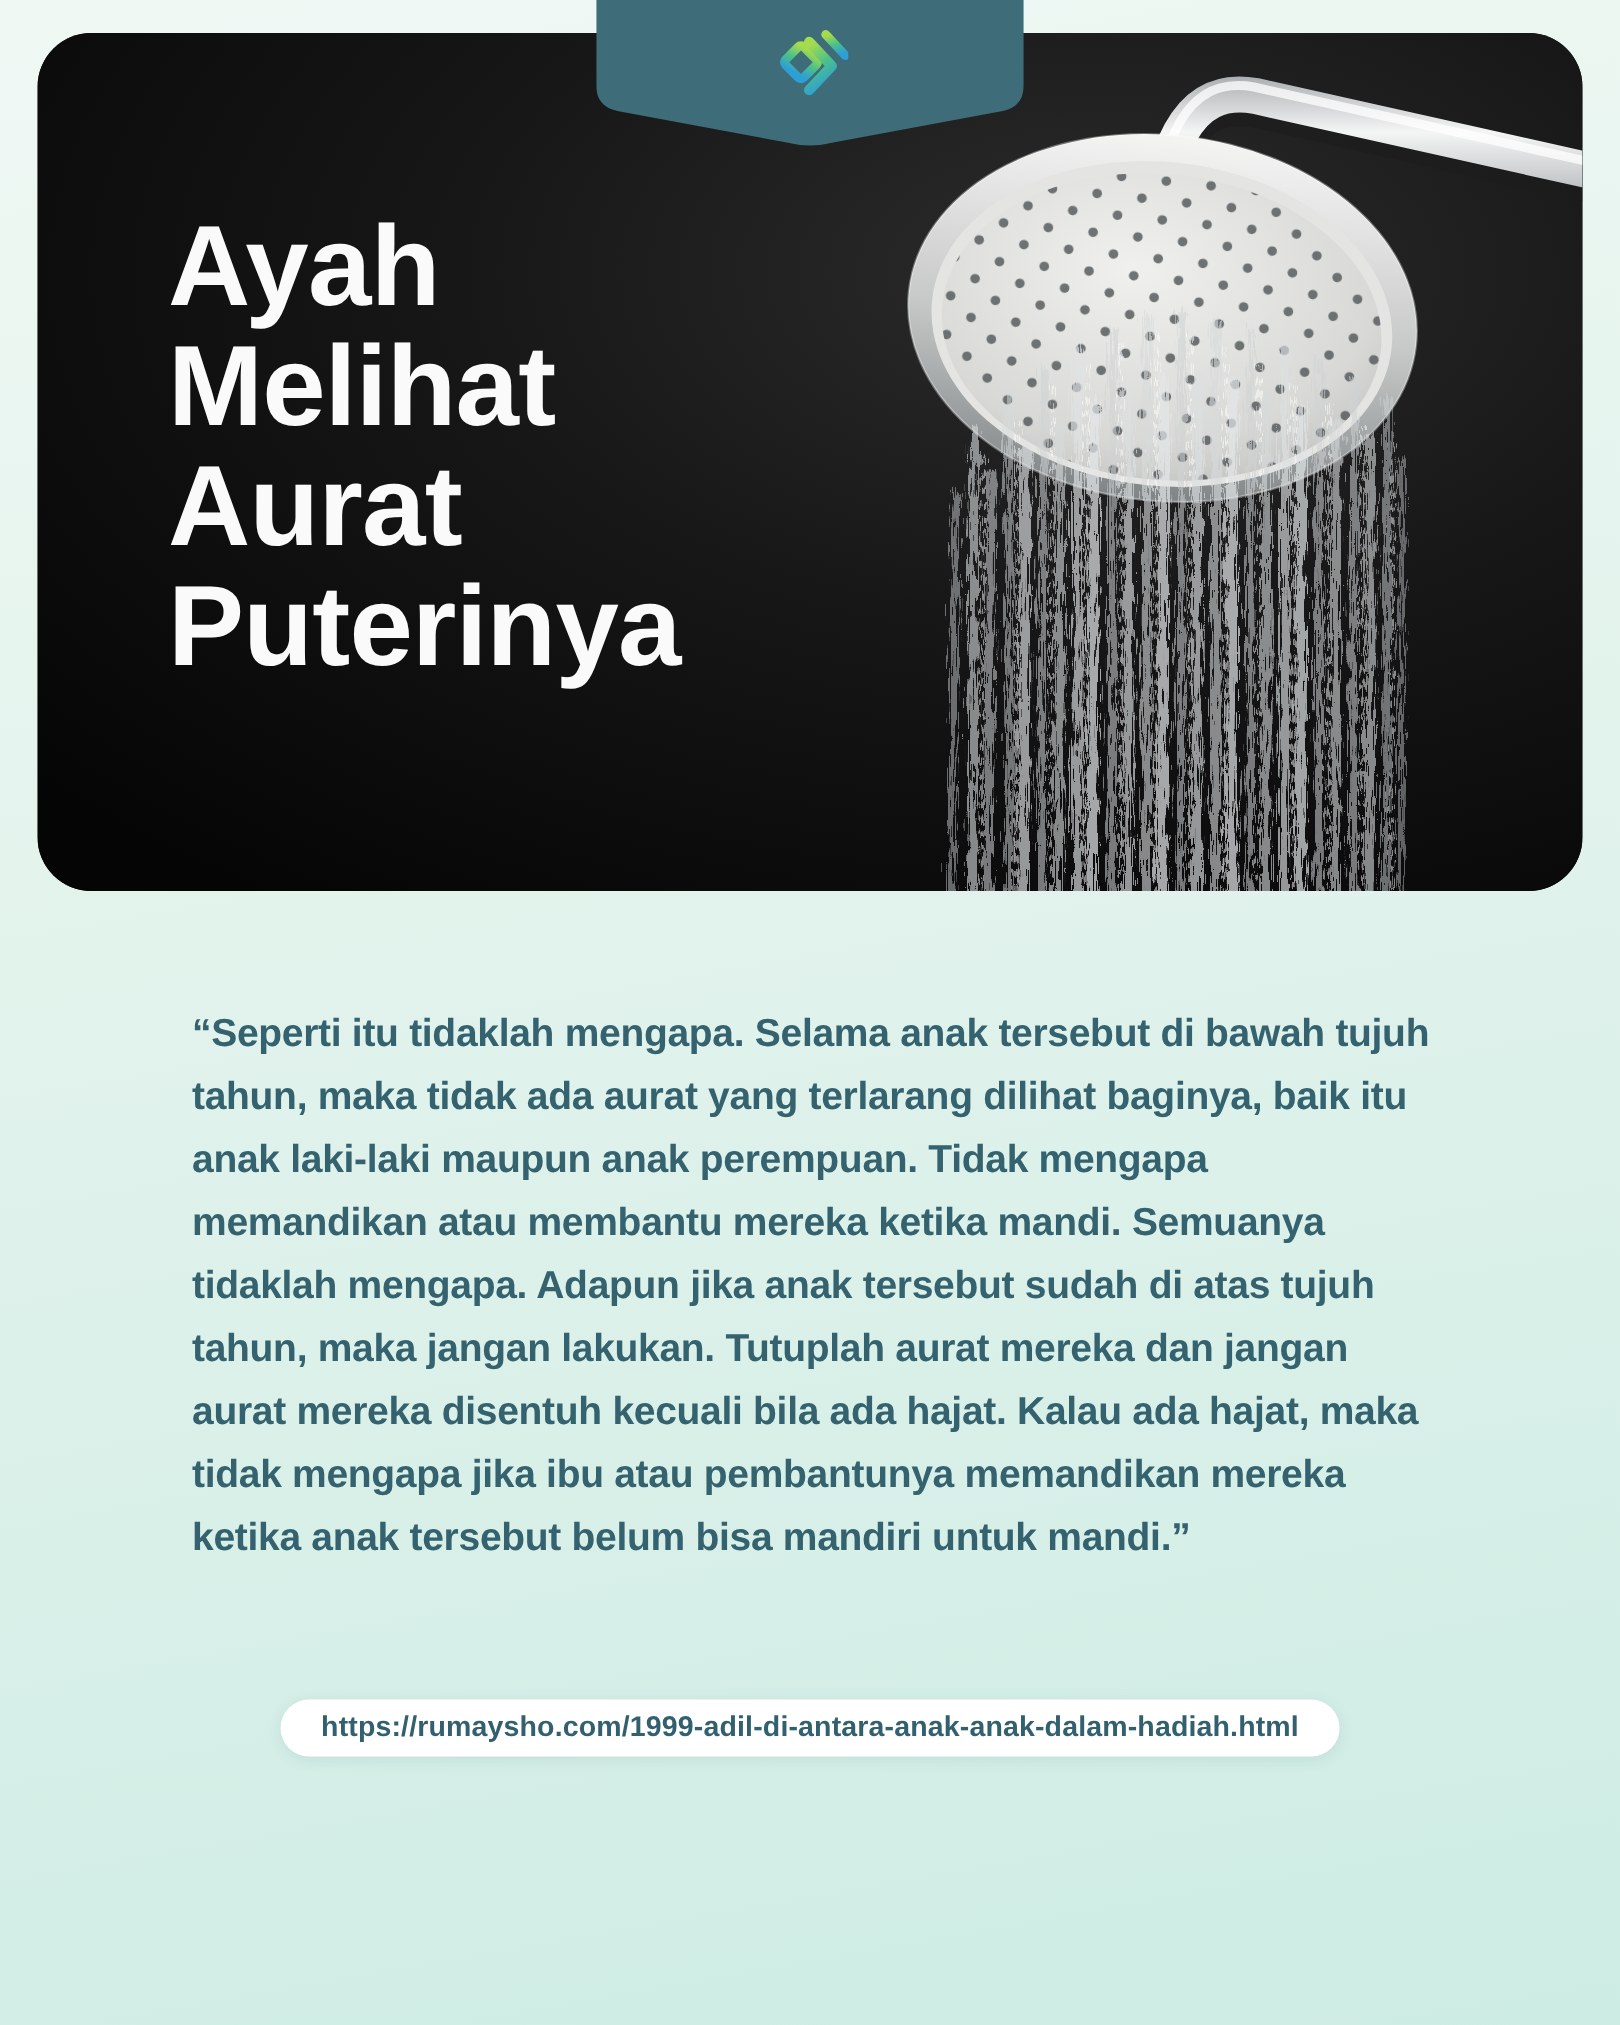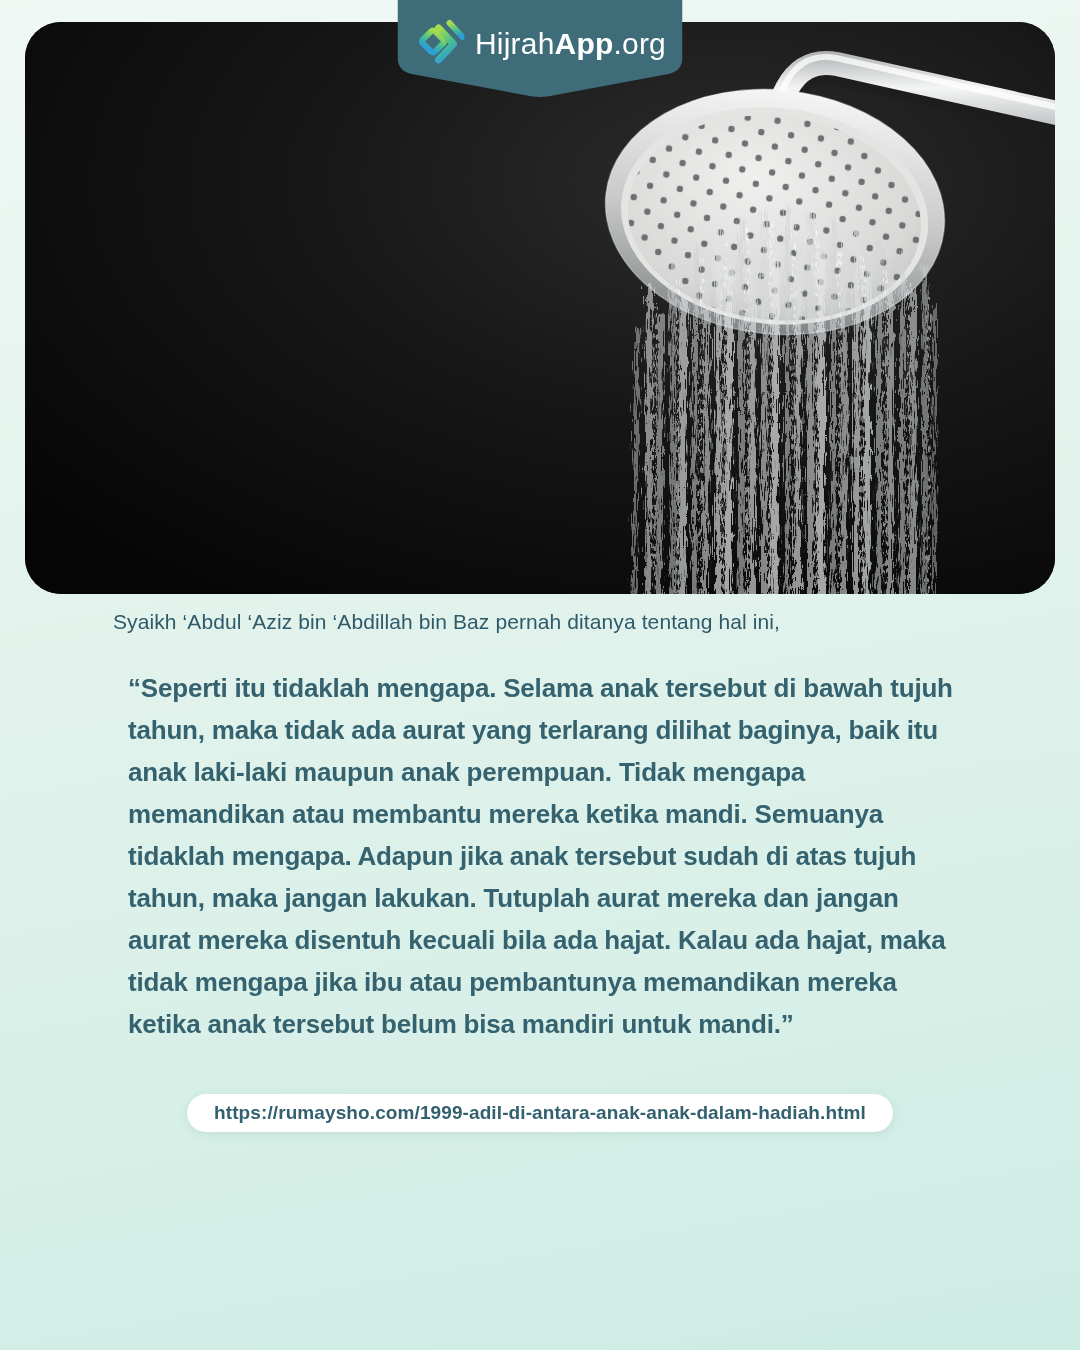--- a/index.html
+++ b/index.html
@@ -47,21 +47,21 @@
     color:#2e5a69;letter-spacing:0.1px;
   }
   .quote{
     position:absolute;left:113px;top:652px;margin:15px;
     width:838px;
     font-size:26px;line-height:42px;font-weight:700;
     color:#35626f;letter-spacing:-0.2px;
   }
   
   .pill{
-    position:absolute;top:1094px;left:50%;
+    position:absolute;top:1133px;left:50%;
     transform:translateX(-50%);
     background:#ffffff;
     border-radius:24px;
     padding:8px 27px;
     box-shadow:0 2px 10px rgba(40,90,90,0.10);
     white-space:nowrap;
   }
   .pill span{
     font-size:19px;font-weight:700;color:#33606f;letter-spacing:0.1px;
   }
@@ -162,44 +162,46 @@
         <line x1="766" y1="200" x2="765" y2="575"></line>
         <line x1="789" y1="208" x2="788" y2="575"></line>
         <line x1="812" y1="218" x2="811" y2="575"></line>
         <line x1="835" y1="232" x2="834" y2="575"></line>
         <line x1="858" y1="246" x2="857" y2="575"></line>
         <line x1="881" y1="260" x2="880" y2="575"></line>
         <line x1="901" y1="272" x2="900" y2="575"></line>
       </g>
     </svg>
 
+    <h1 class="hero-title">Ayah
+Melihat
+Aurat
+Puterinya</h1>
   </div>
 
   <div class="badge">
     <svg class="badge-shape" viewBox="0 0 285 102" width="285" height="102" aria-hidden="true">
       <path d="M0 0 H285 V57 Q285 71 271 74 L158 95 Q142.5 99 127 95 L14 74 Q0 71 0 57 Z" fill="#3E6C79"></path>
     </svg>
     <div class="badge-content">
       <svg width="50" height="50" viewBox="0 0 50 50" aria-hidden="true">
         <defs>
           <linearGradient id="logoG" x1="0.25" y1="0" x2="0.55" y2="1">
             <stop offset="0" stop-color="#A5DB4E"></stop>
             <stop offset="0.5" stop-color="#4CC08A"></stop>
             <stop offset="1" stop-color="#2D9ED6"></stop>
           </linearGradient>
         </defs>
         <rect x="10" y="14" width="17" height="17" rx="2.5" transform="rotate(45 18.5 22.5)" fill="none" stroke="url(#logoG)" stroke-width="6"></rect>
         <path d="M10 34 L10 45" fill="none" stroke="url(#logoG)" stroke-width="6" stroke-linecap="round"></path>
         <path d="M24 9 L39 25 L24 41" fill="none" stroke="url(#logoG)" stroke-width="7" stroke-linecap="round" stroke-linejoin="round"></path>
         <path d="M35 4 L48 18" fill="none" stroke="url(#logoG)" stroke-width="6" stroke-linecap="round"></path>
       </svg>
-      <div class="brand-name"><span>Hijrah</span><span class="bold">App</span><span>.org</span></div>
     </div>
   </div>
 
-  <p class="intro">Syaikh ‘Abdul ‘Aziz bin ‘Abdillah bin Baz pernah ditanya tentang hal ini,</p>
   <p class="quote">“Seperti itu tidaklah mengapa. Selama anak tersebut di bawah tujuh tahun, maka tidak ada aurat yang terlarang dilihat baginya, baik itu anak laki-laki maupun anak perempuan. Tidak mengapa memandikan atau membantu mereka ketika mandi. Semuanya tidaklah mengapa. Adapun jika anak tersebut sudah di atas tujuh tahun, maka jangan lakukan. Tutuplah aurat mereka dan jangan aurat mereka disentuh kecuali bila ada hajat. Kalau ada hajat, maka tidak mengapa jika ibu atau pembantunya memandikan mereka ketika anak tersebut belum bisa mandiri untuk mandi.”</p>
 
   <div class="pill">
     <span>https://rumaysho.com/1999-adil-di-antara-anak-anak-dalam-hadiah.html</span>
   </div>
 
 </div>
 
 </body></html>

